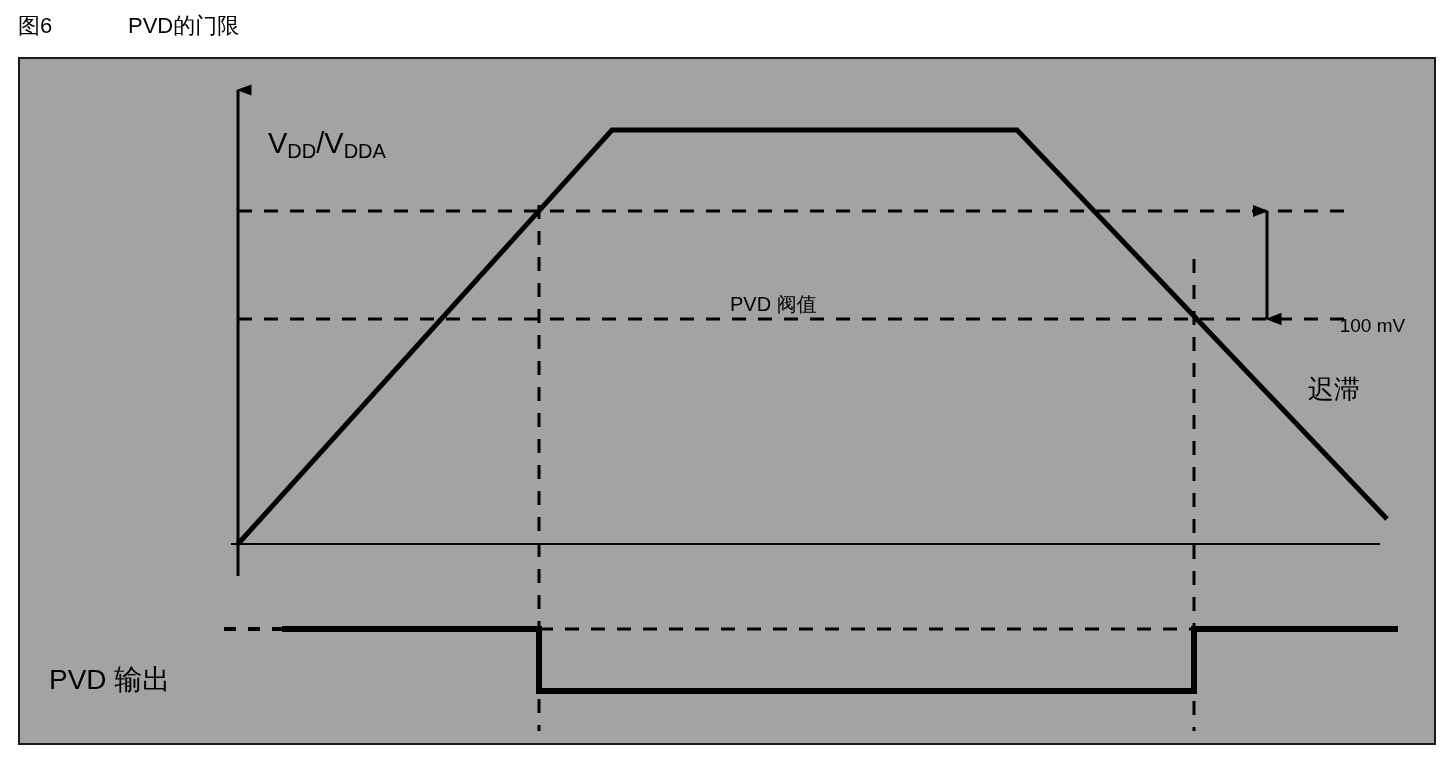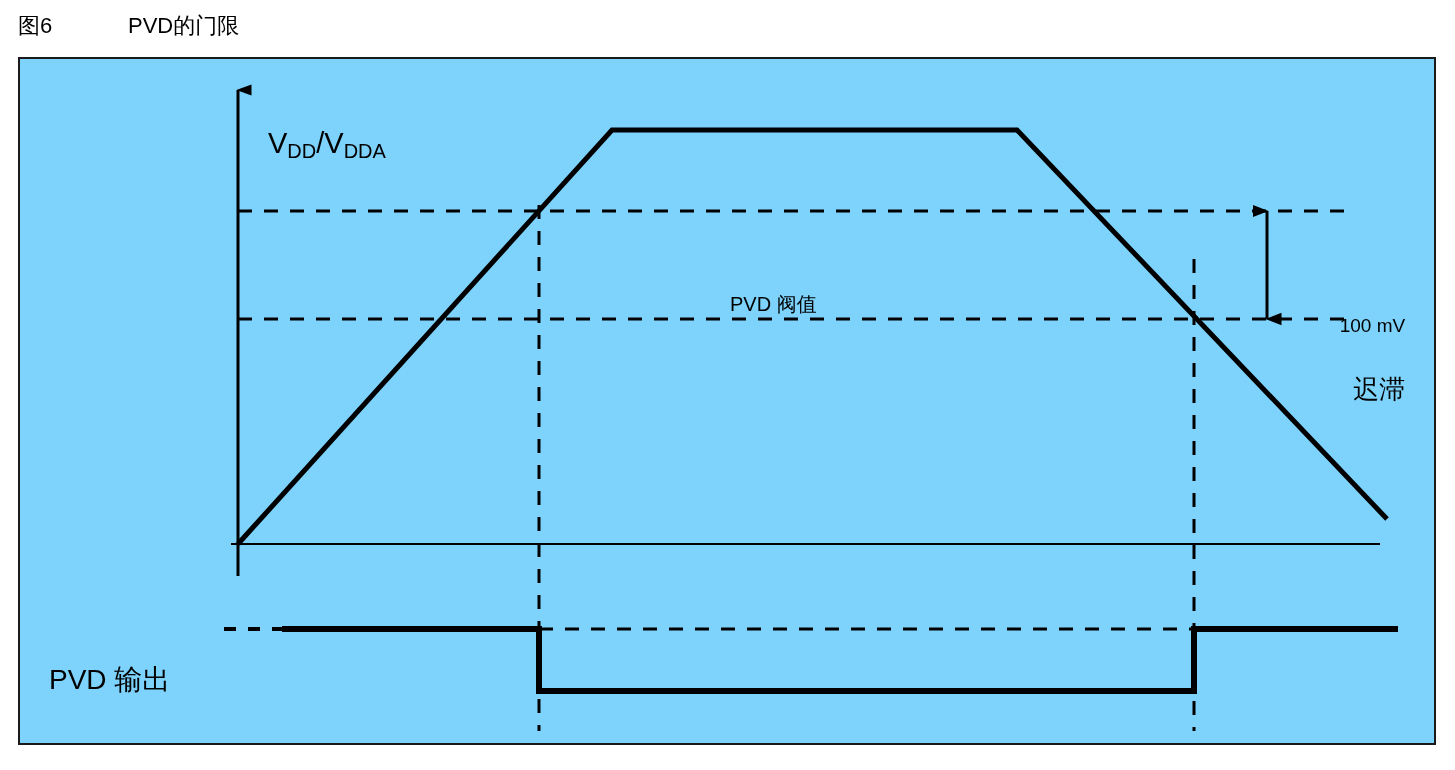--- a/index.html
+++ b/index.html
@@ -42,21 +42,21 @@
     display: inline-block;
   }
   
   #figure-frame {
     position: absolute;
     left: 18px;
     top: 57px;
     width: 1418px;
     height: 688px;
     border: 2px solid #1a1a1a;
-    background: #7dd3fc;
+    background: #a3a3a3;
     box-sizing: border-box;
   }
   #figure-svg {
     position: absolute;
     left: 0;
     top: 0;
   }
   
   .plot-label {
     position: absolute;
@@ -82,21 +82,21 @@
     top: 228px;
     font-size: 20px;
     line-height: 34px;
     text-align: center;
   }
   #hysteresis-label {
     left: 1288px;
     top: 232px;
     font-size: 19px;
     line-height: 23px;
-    text-align: right;
+    text-align: left;
   }
   #hysteresis-label .hys-line2 {
     display: block;
     font-size: 26px;
     line-height: 30px;
     margin-top: 14px;
   }
   #output-label {
     left: 29px;
     top: 604px;

